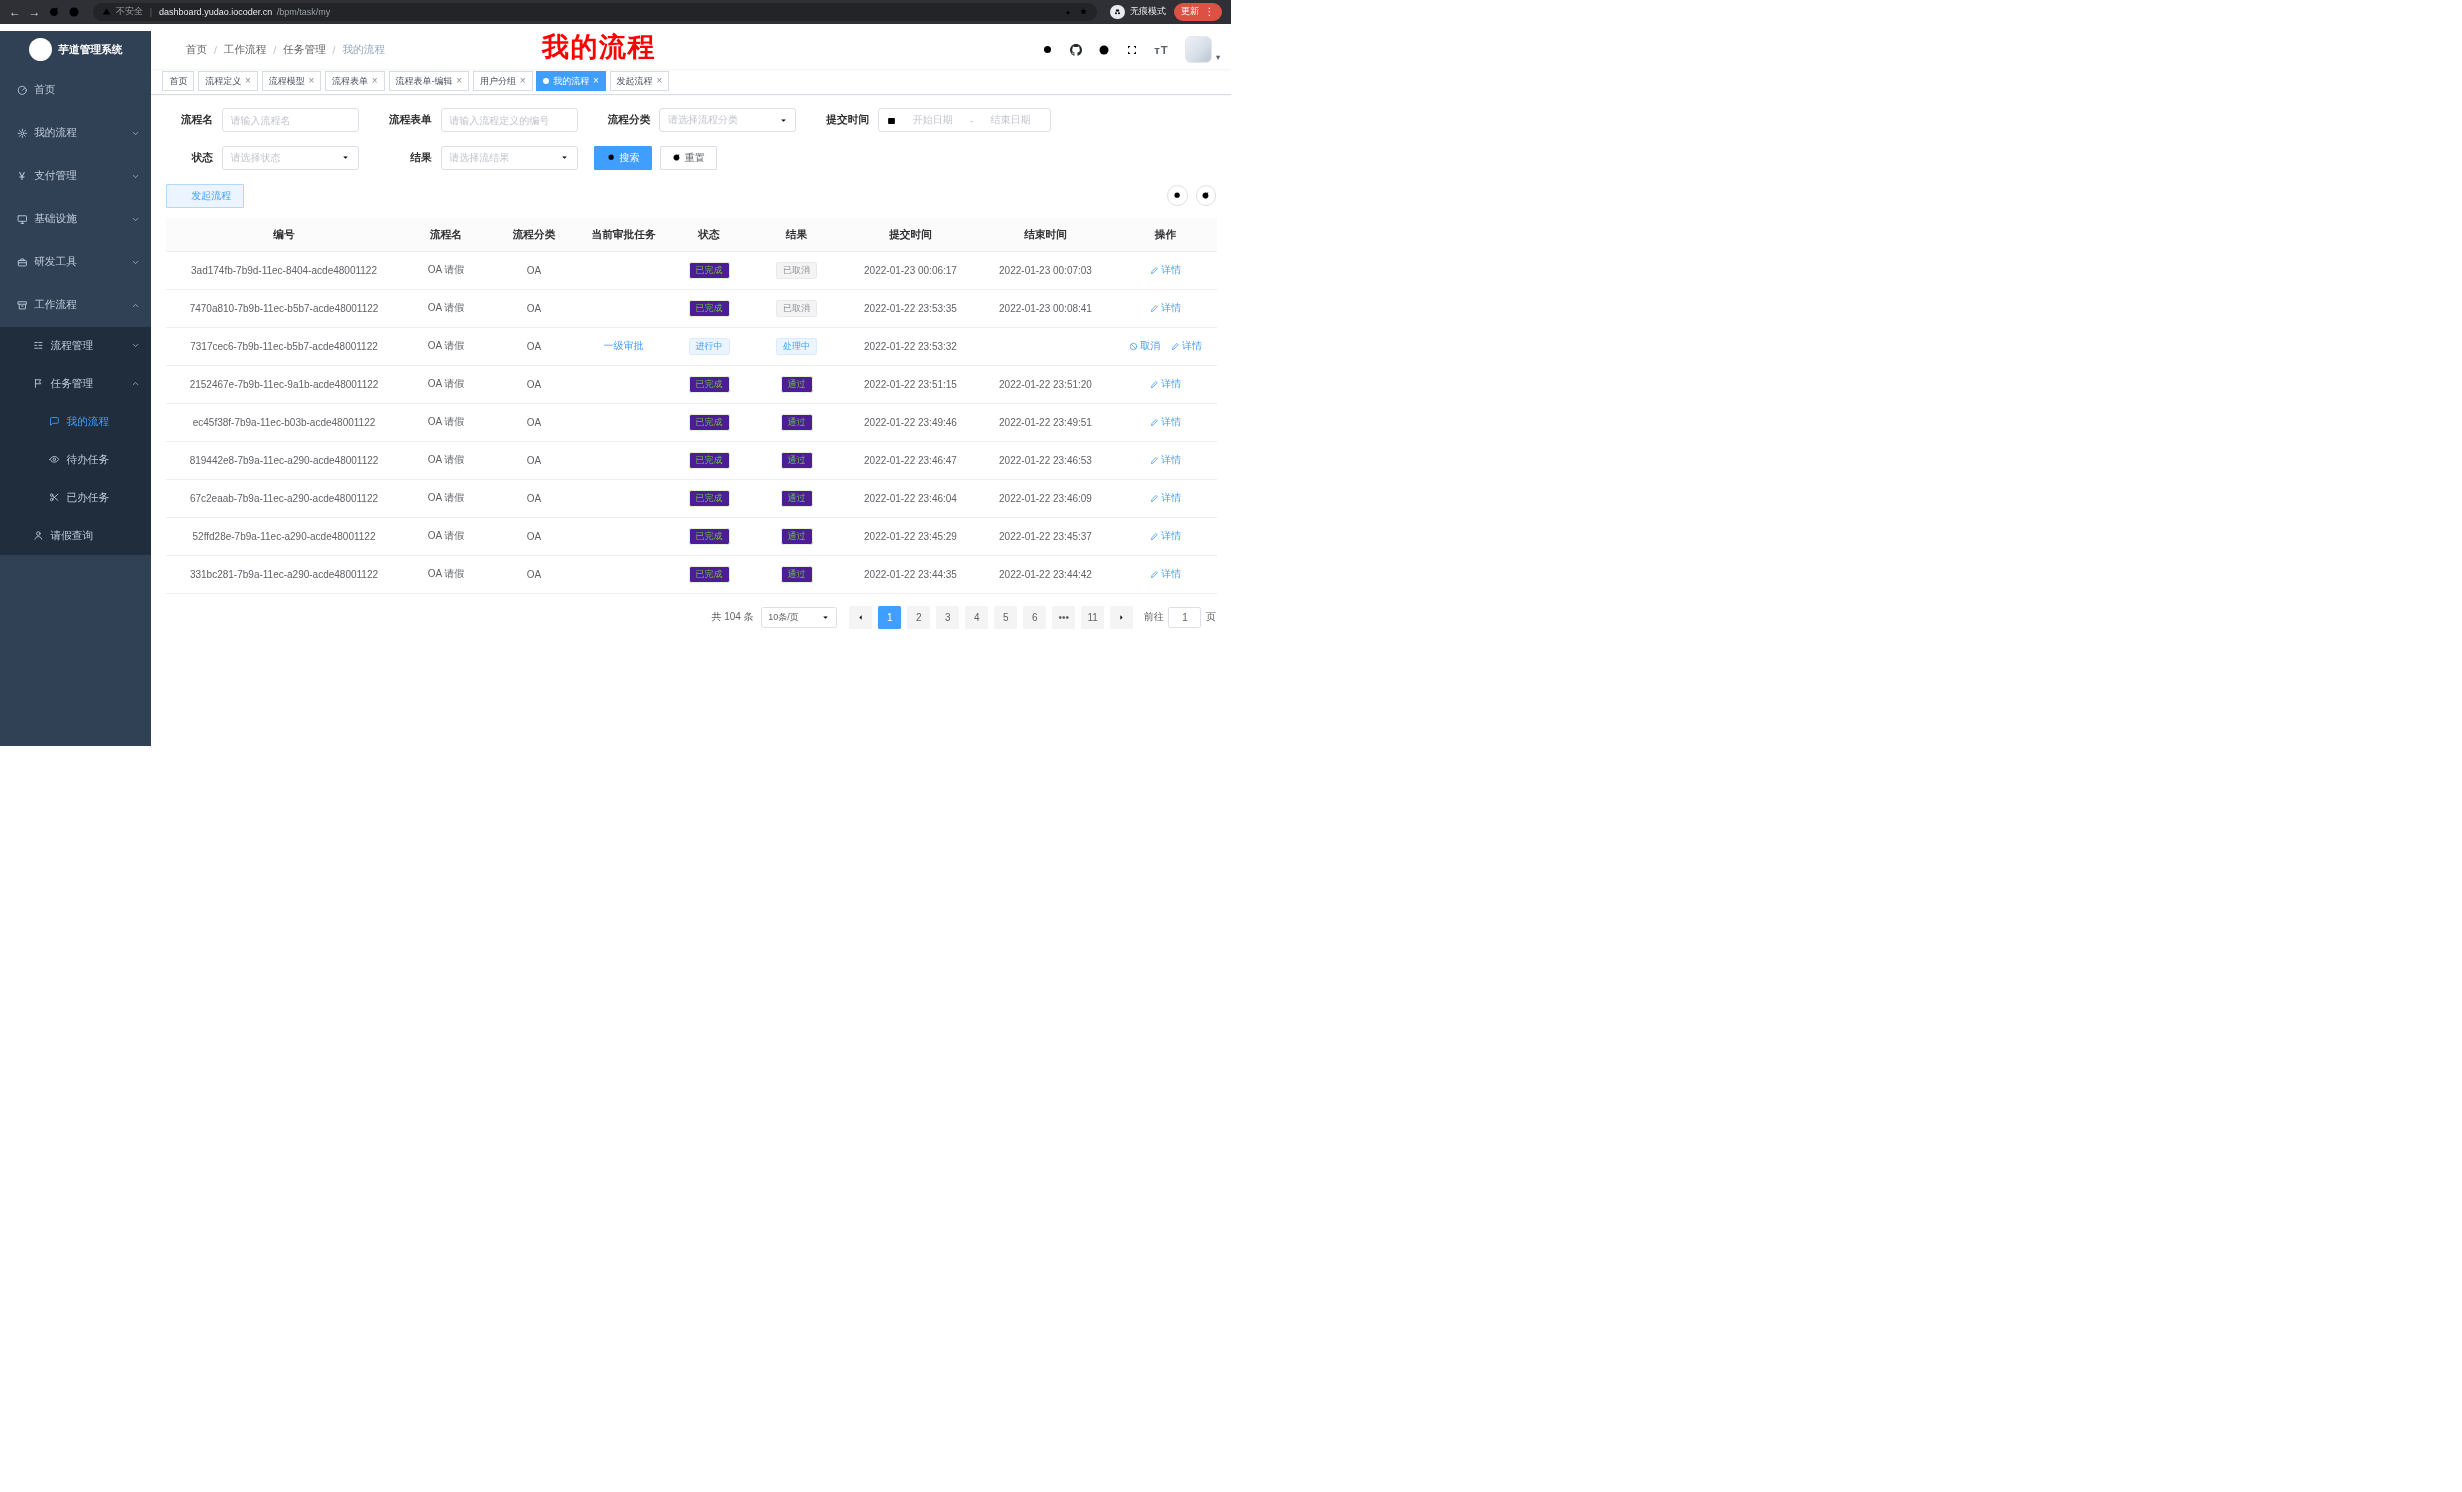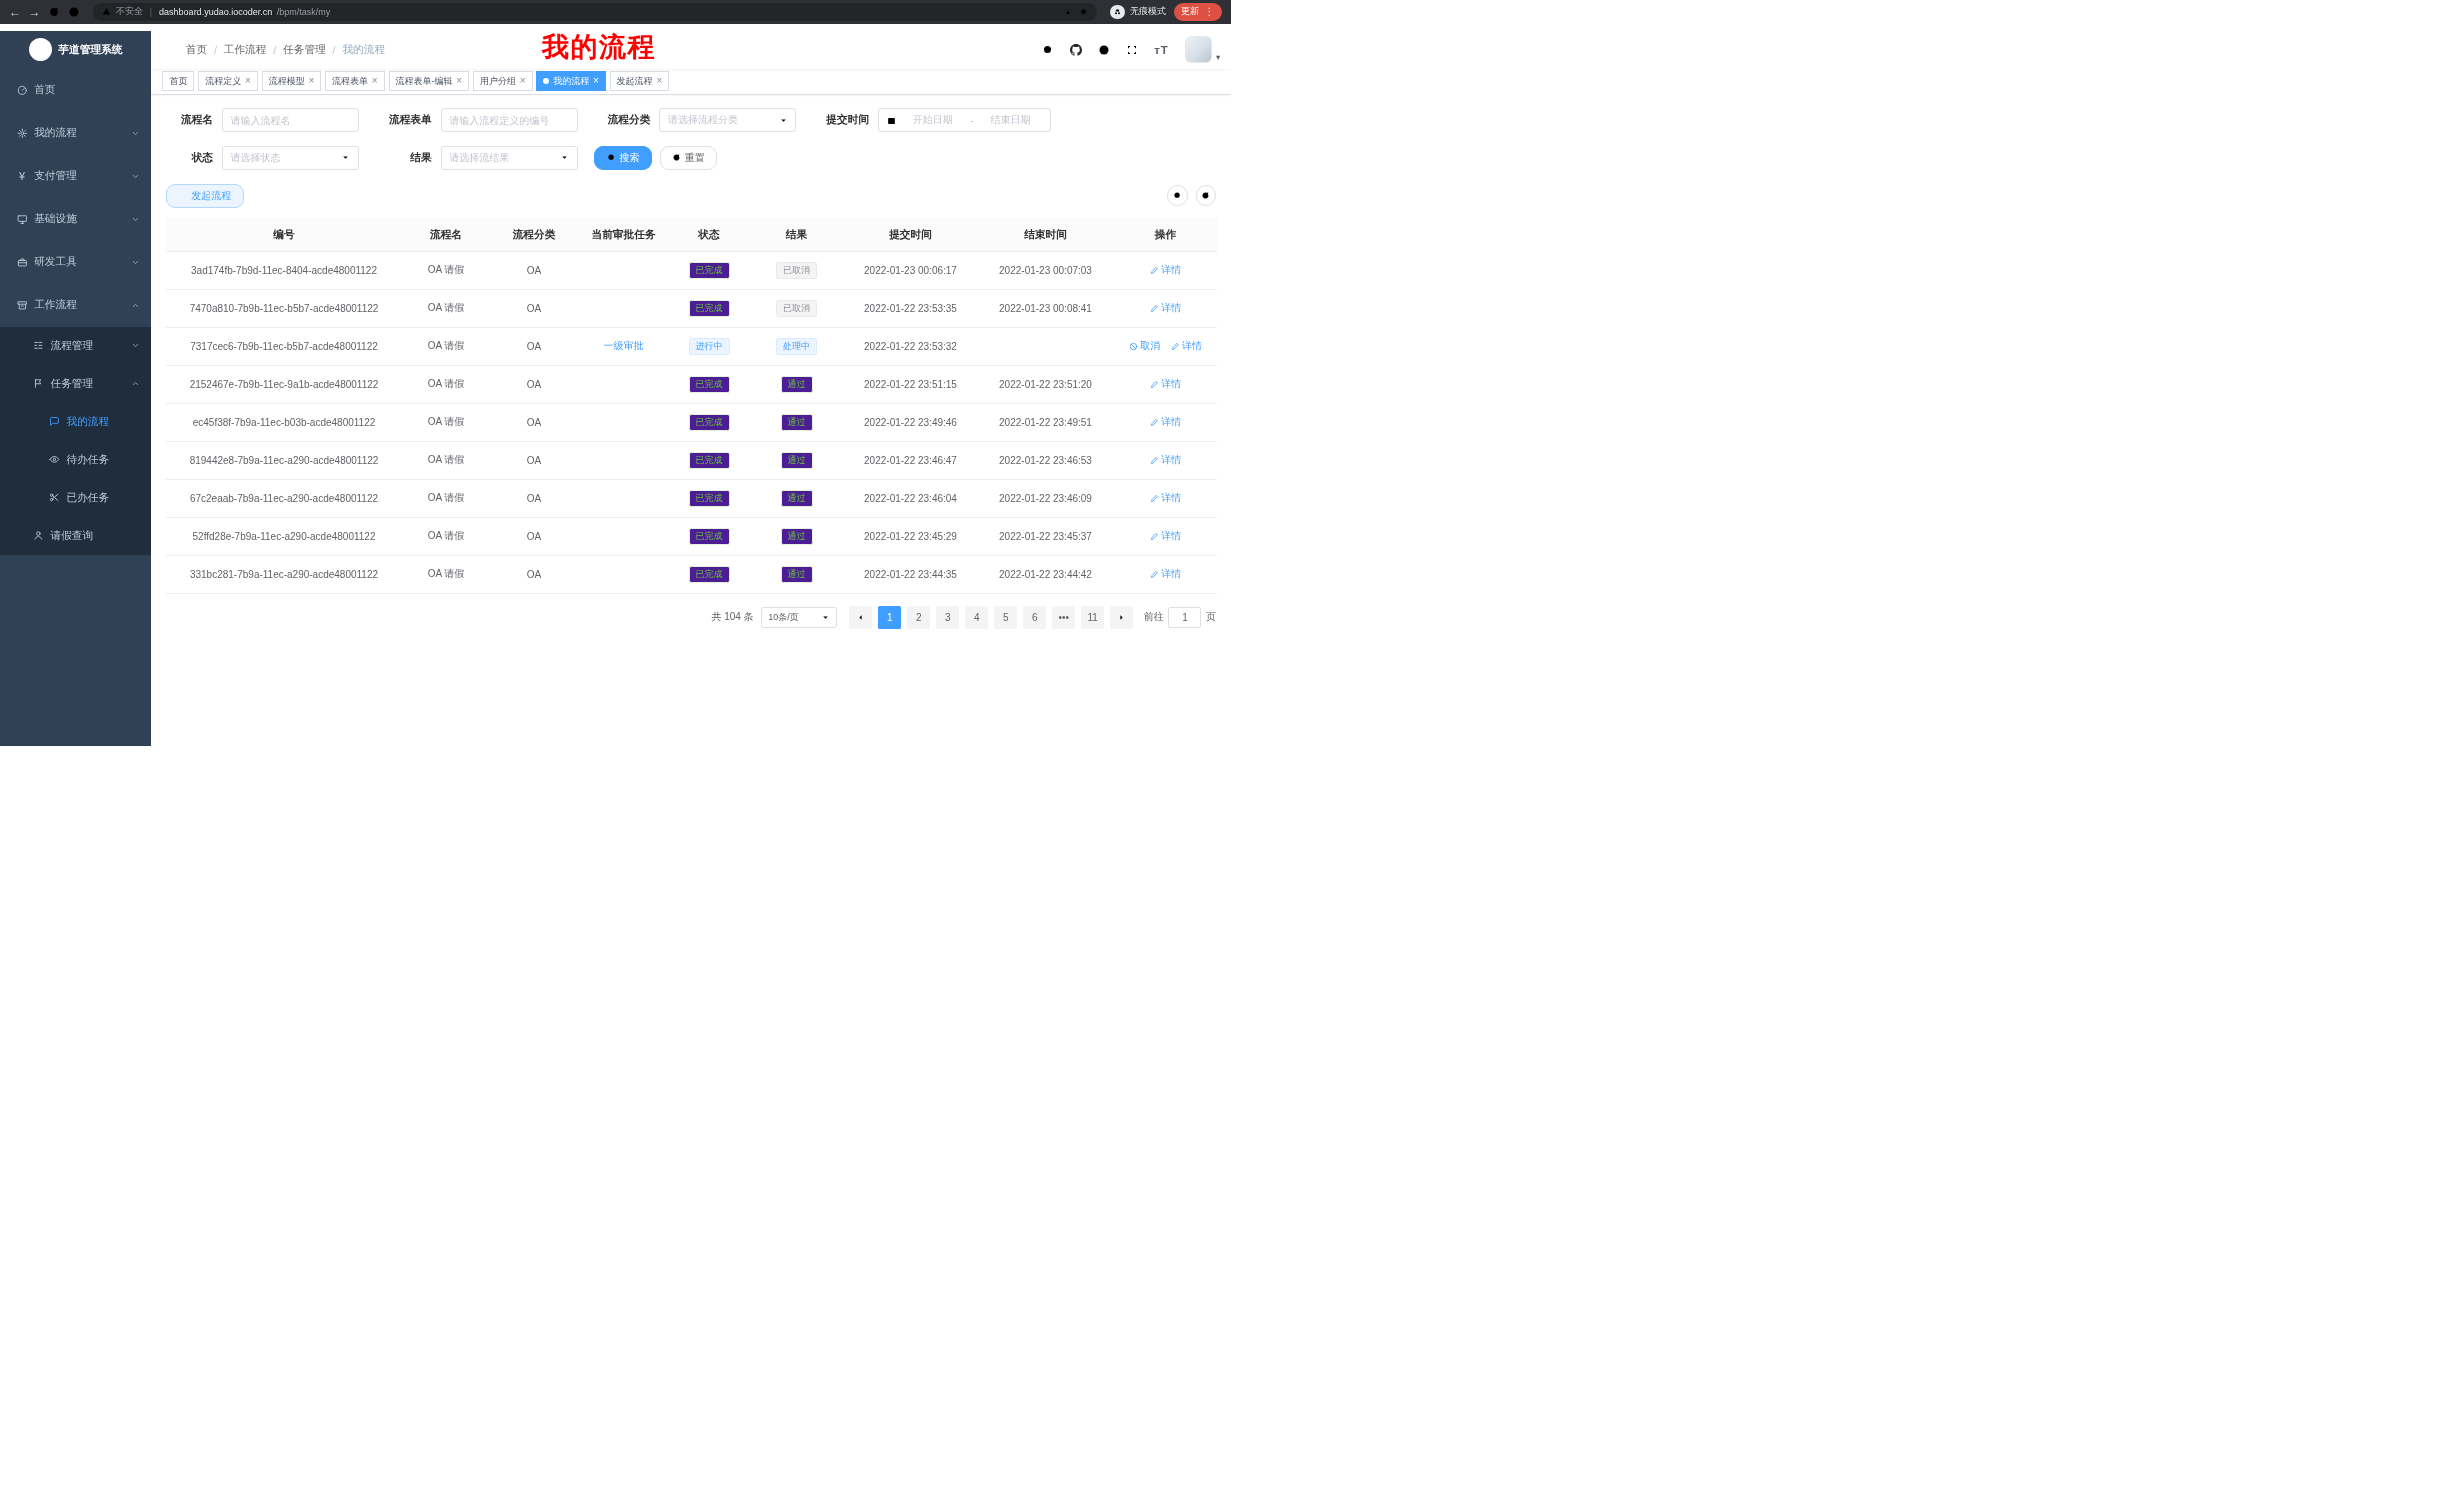--- a/index.html
+++ b/index.html
@@ -72,21 +72,21 @@
   .w74{width:56px;}
   .w86{width:65px;}
   .ctl{height:24px;border:0.8px solid #dcdfe6;border-radius:3px;display:flex;align-items:center;padding:0 7.6px;color:#c0c4cc;font-size:10px;background:#fff;}
   .ctl input{border:none;outline:none;width:100%;font-size:10px;color:#606266;font-family:inherit;background:transparent;}
   .ctl input::placeholder{color:#c0c4cc;}
   .sel{justify-content:space-between;cursor:pointer;gap:2px;}
   .w180{width:137px;}
   .w225{width:173px;}
   .drange{gap:5.3px;}
   .drange .ph{flex:1;text-align:center;}
-  .btn{height:24px;border-radius:9px;display:inline-flex;align-items:center;gap:3.8px;padding:0 11.4px;font-size:10px;cursor:pointer;border:0.8px solid #dcdfe6;background:#fff;color:#606266;white-space:nowrap;}
+  .btn{height:24px;border-radius:1px;display:inline-flex;align-items:center;gap:3.8px;padding:0 11.4px;font-size:10px;cursor:pointer;border:0.8px solid #dcdfe6;background:#fff;color:#606266;white-space:nowrap;}
   .btn-primary{background:#409eff;border-color:#409eff;color:#fff;}
   .btn-plain{background:#ecf5ff;border-color:#b3d8ff;color:#409eff;}
   .btn + .btn{margin-left:7.6px;}
   .toolbar{display:flex;align-items:center;justify-content:space-between;margin-bottom:10.7px;}
   .circs{display:flex;gap:7.6px;}
   .circ{width:20.5px;height:20.5px;border-radius:50%;border:0.8px solid #dcdfe6;background:#fff;display:flex;align-items:center;justify-content:center;color:#606266;cursor:pointer;}
 
   
   table{width:100%;border-collapse:collapse;table-layout:fixed;}
   th{height:33px;font-size:10.7px;font-weight:700;color:#303133;border-bottom:0.8px solid #ebeef5;background:#fbfbfc;text-align:center;white-space:nowrap;}

